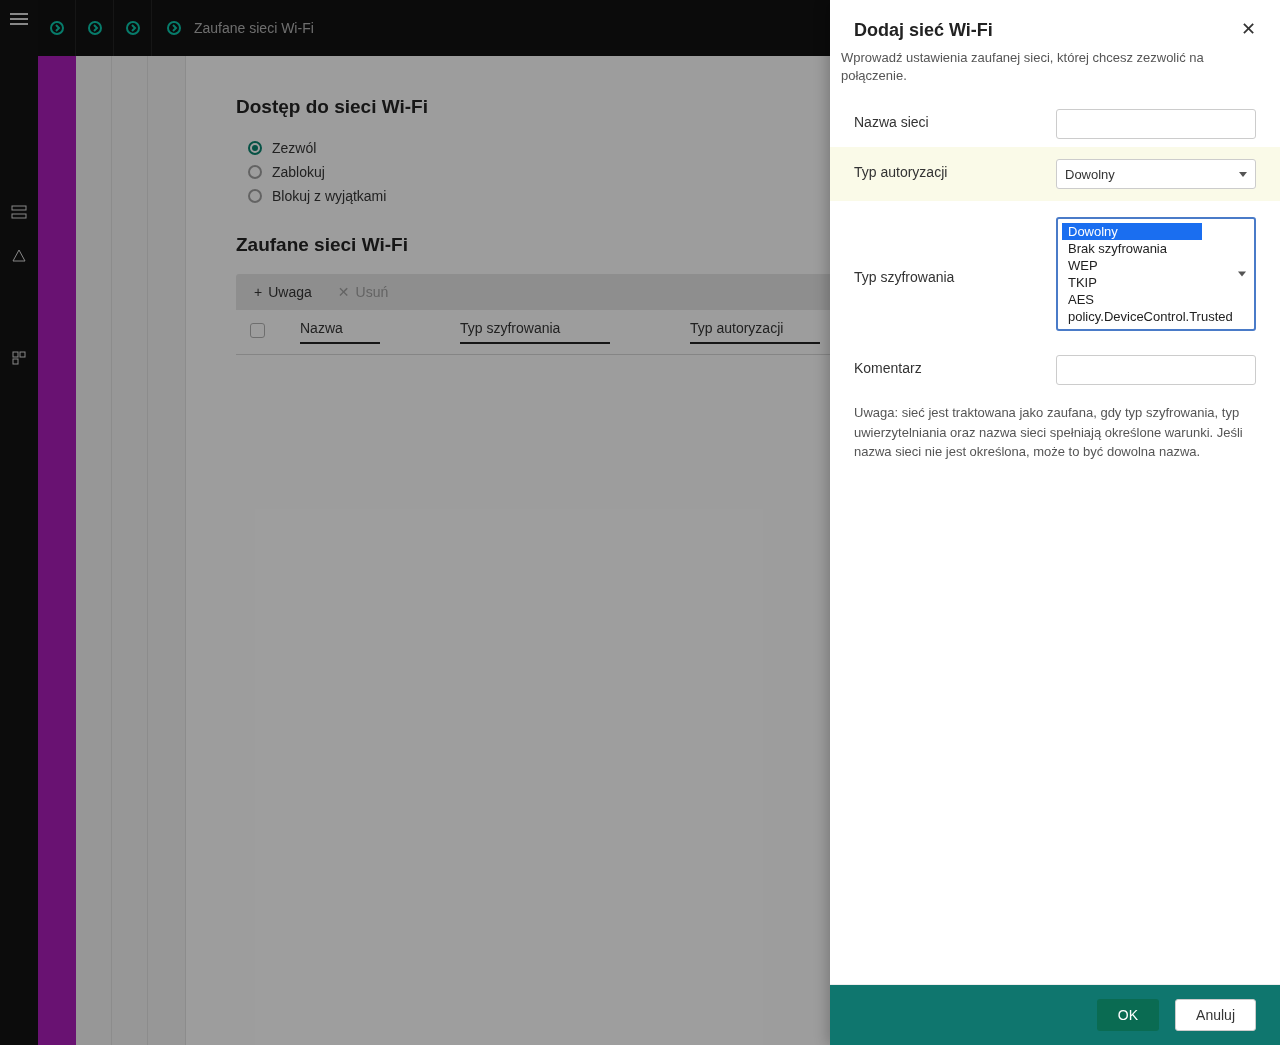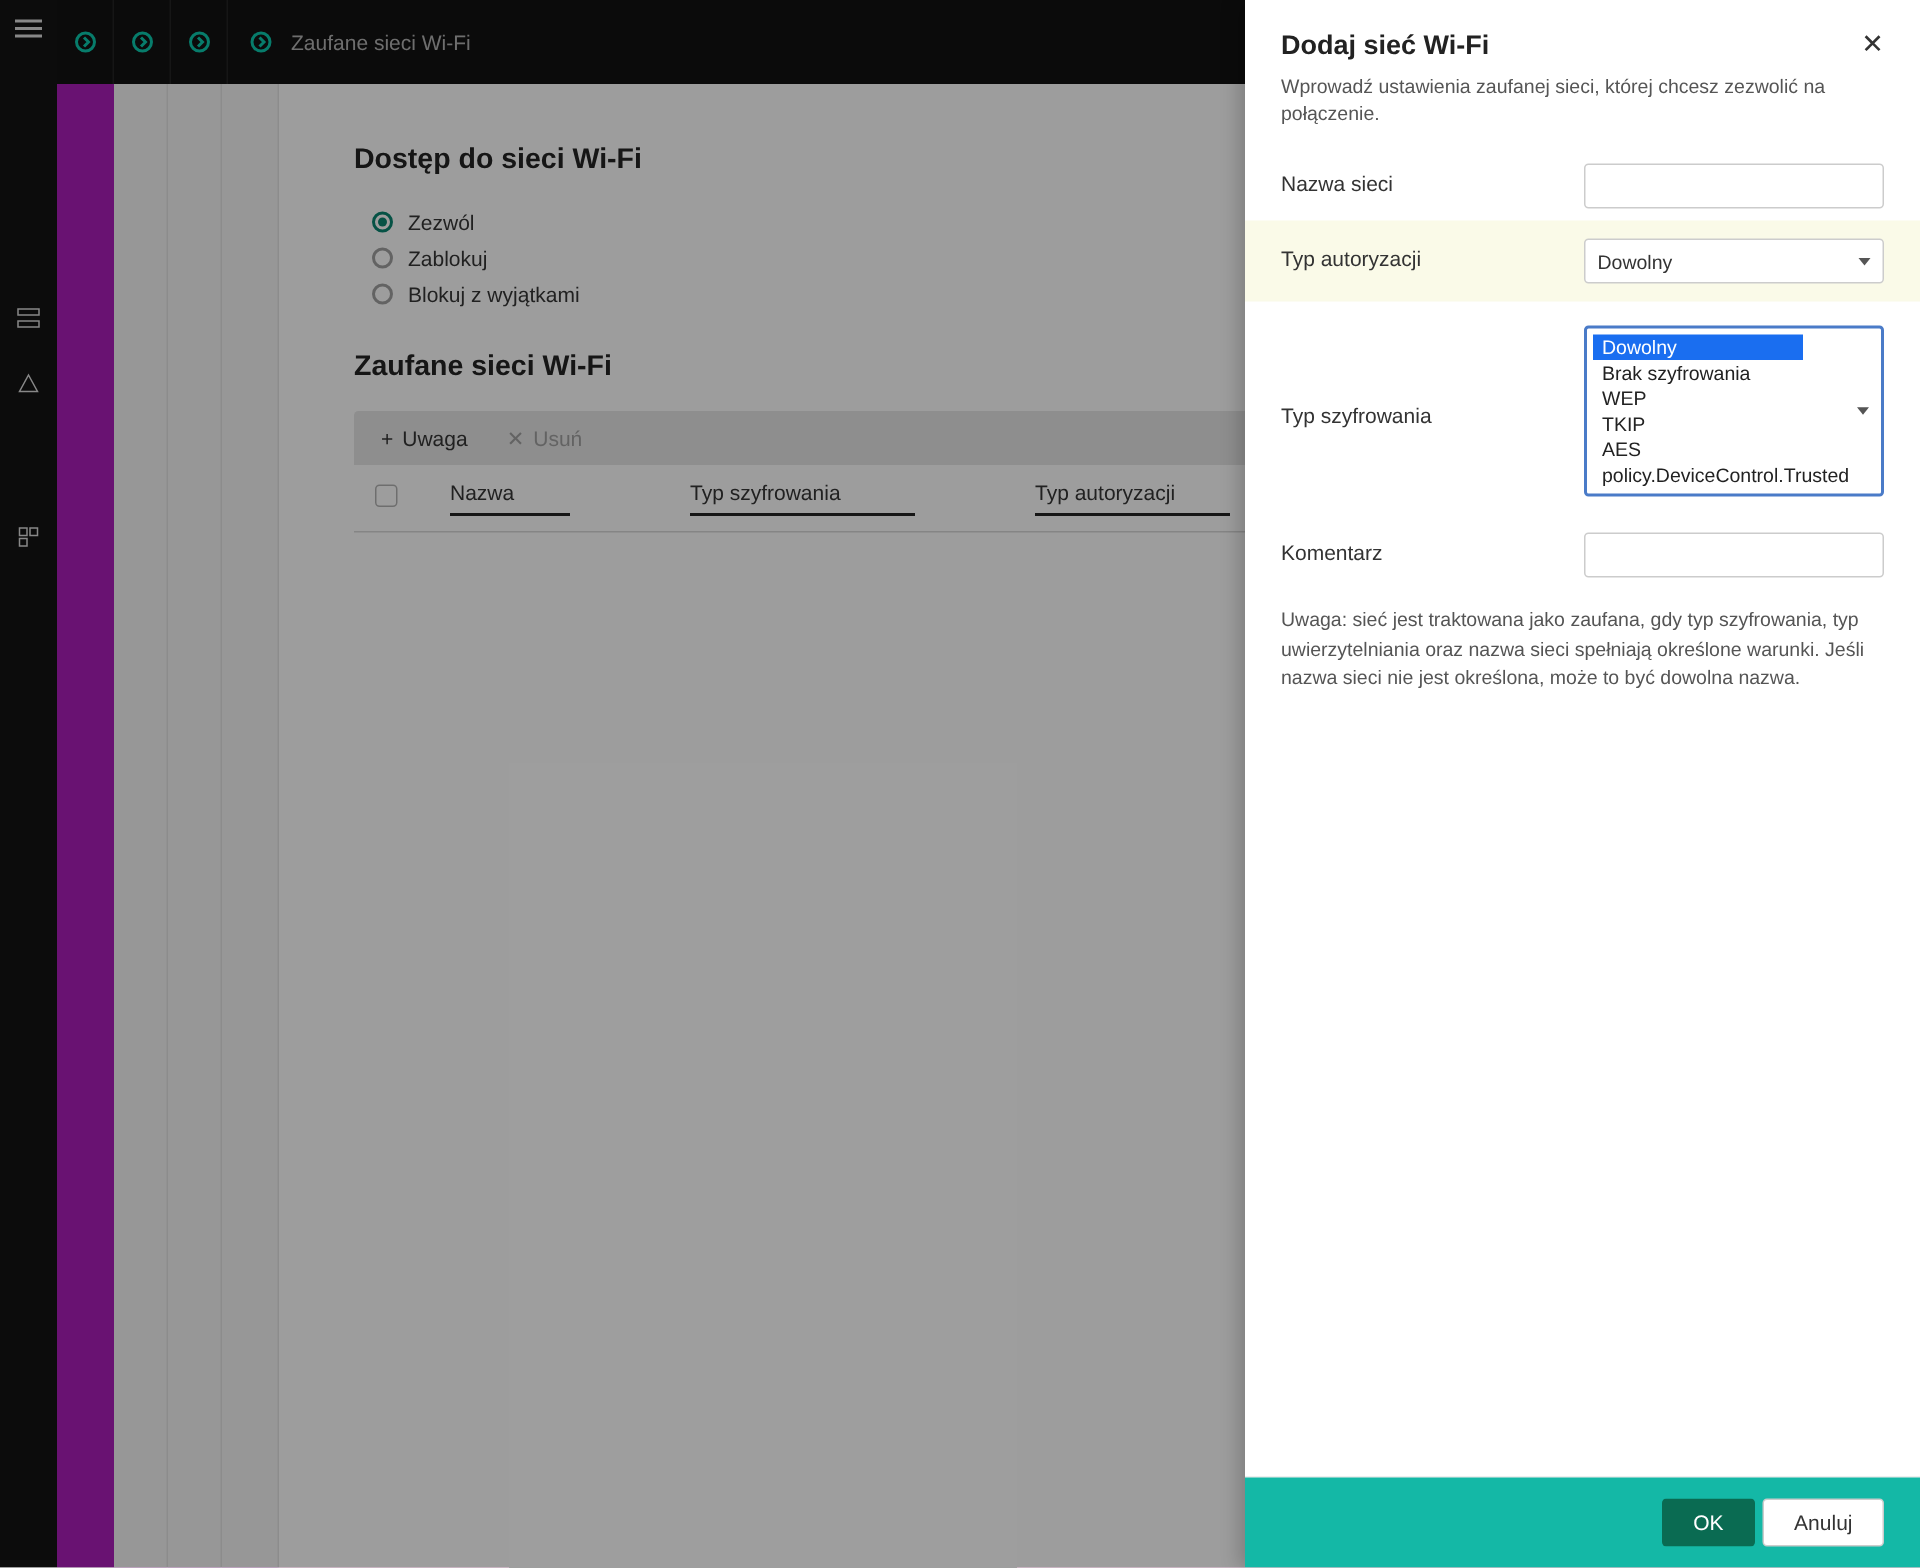--- a/index.html
+++ b/index.html
@@ -60,40 +60,40 @@
     .warnbar { position: absolute; left: 148px; right: 0; bottom: 0; height: 100px; background: #fff6d4; }
 
     
     .dim { position: absolute; inset: 0; background: rgba(0,0,0,0.35); pointer-events: none; }
 
     
     .panel { position: absolute; right: 0; top: 0; bottom: 0; width: 450px; background: #fff; display: flex; flex-direction: column; box-shadow: -4px 0 12px rgba(0,0,0,0.2); z-index: 10; }
     .panel-header { padding: 20px 24px 8px 24px; display: flex; align-items: flex-start; justify-content: space-between; }
     .panel-header h3 { font-size: 18px; font-weight: 600; color: #222; }
     .panel-header .close { font-size: 18px; color: #333; cursor: pointer; line-height: 1; }
-    .panel-desc { padding: 0 24px 16px 24px; font-size: 13px; color: #555; line-height: 1.4; }
+    .panel-desc { padding: 0 24px 16px 11px; font-size: 13px; color: #555; line-height: 1.4; }
     .panel-body { flex: 1; overflow-y: auto; }
     .form-row { display: flex; align-items: flex-start; padding: 8px 24px; gap: 12px; }
     .form-row.highlight { background: #fafae8; padding-top: 12px; padding-bottom: 12px; }
     .form-row .flabel { width: 190px; font-size: 14px; color: #333; padding-top: 5px; }
     .form-row .fcontrol { flex: 1; }
     .txtinput { width: 100%; height: 30px; border: 1px solid #ccc; border-radius: 3px; padding: 0 8px; font-size: 13px; }
     .selectbox { width: 100%; height: 30px; border: 1px solid #ccc; border-radius: 3px; padding: 0 8px; font-size: 13px; background: #fff; position: relative; display: flex; align-items: center; justify-content: space-between; cursor: pointer; }
     .selectbox::after { content: ""; width: 0; height: 0; border-left: 4px solid transparent; border-right: 4px solid transparent; border-top: 5px solid #555; }
 
     
     .listbox-wrap { width: 100%; border: 2px solid #4a7bc8; border-radius: 3px; background: #fff; padding: 4px; position: relative; }
     .listbox-wrap::after { content: ""; position: absolute; right: 8px; top: 50%; width: 0; height: 0; border-left: 4px solid transparent; border-right: 4px solid transparent; border-top: 5px solid #555; transform: translateY(-50%); }
     .listbox { width: 100%; }
     .listbox .opt { padding: 1px 6px; font-size: 13px; color: #222; cursor: pointer; white-space: nowrap; }
     .listbox .opt.selected { background: #1a6ef0; color: #fff; width: 140px; }
 
     .panel-note { padding: 10px 24px; font-size: 13px; color: #555; line-height: 1.5; }
 
-    .panel-footer { background: #14b8a6; padding: 14px 24px; display: flex; justify-content: flex-end; gap: 5px; border-top: 1px solid #eee; }
+    .panel-footer { background: #0f766e; padding: 14px 24px; display: flex; justify-content: flex-end; gap: 16px; border-top: 1px solid #eee; }
     .btn { padding: 7px 20px; border-radius: 3px; font-size: 14px; cursor: pointer; border: 1px solid transparent; }
     .btn-primary { background: #0a6b52; color: #fff; }
     .btn-secondary { background: #fff; border: 1px solid #ccc; color: #333; }
 
     svg.cir { stroke: #0bbfa5; fill: none; stroke-width: 2; }
   </style>
 </head>
 <body>
 
 <div class="app">

